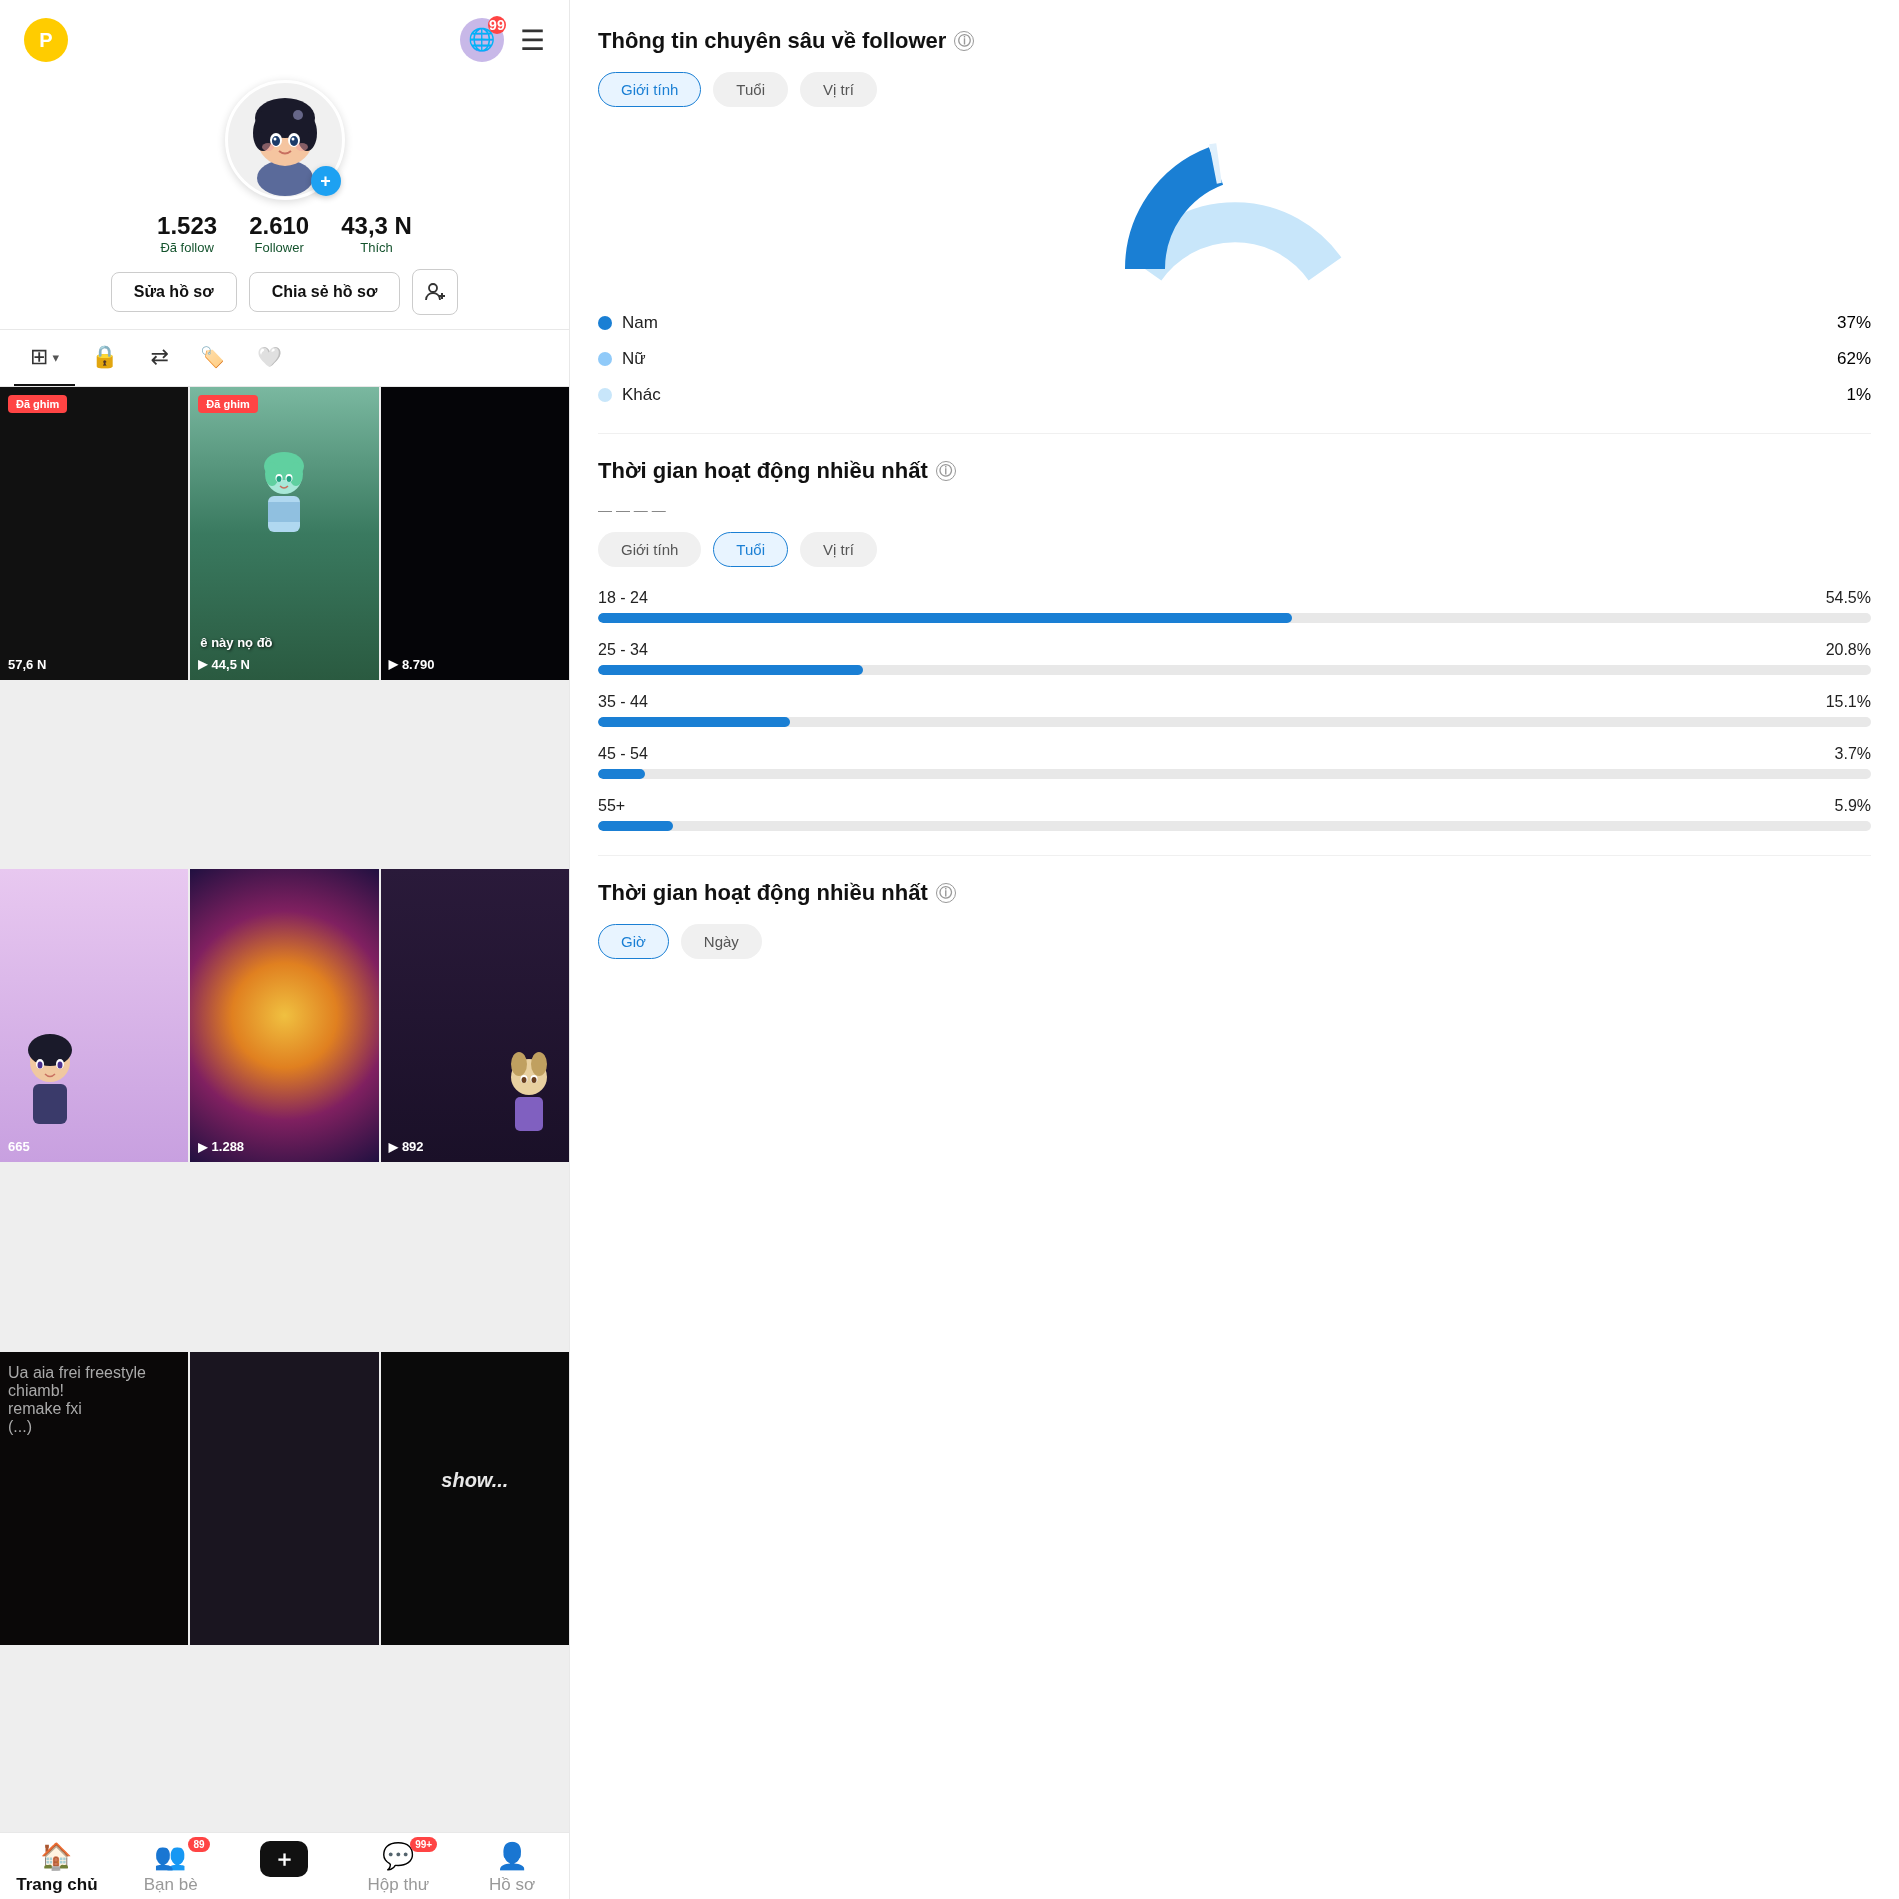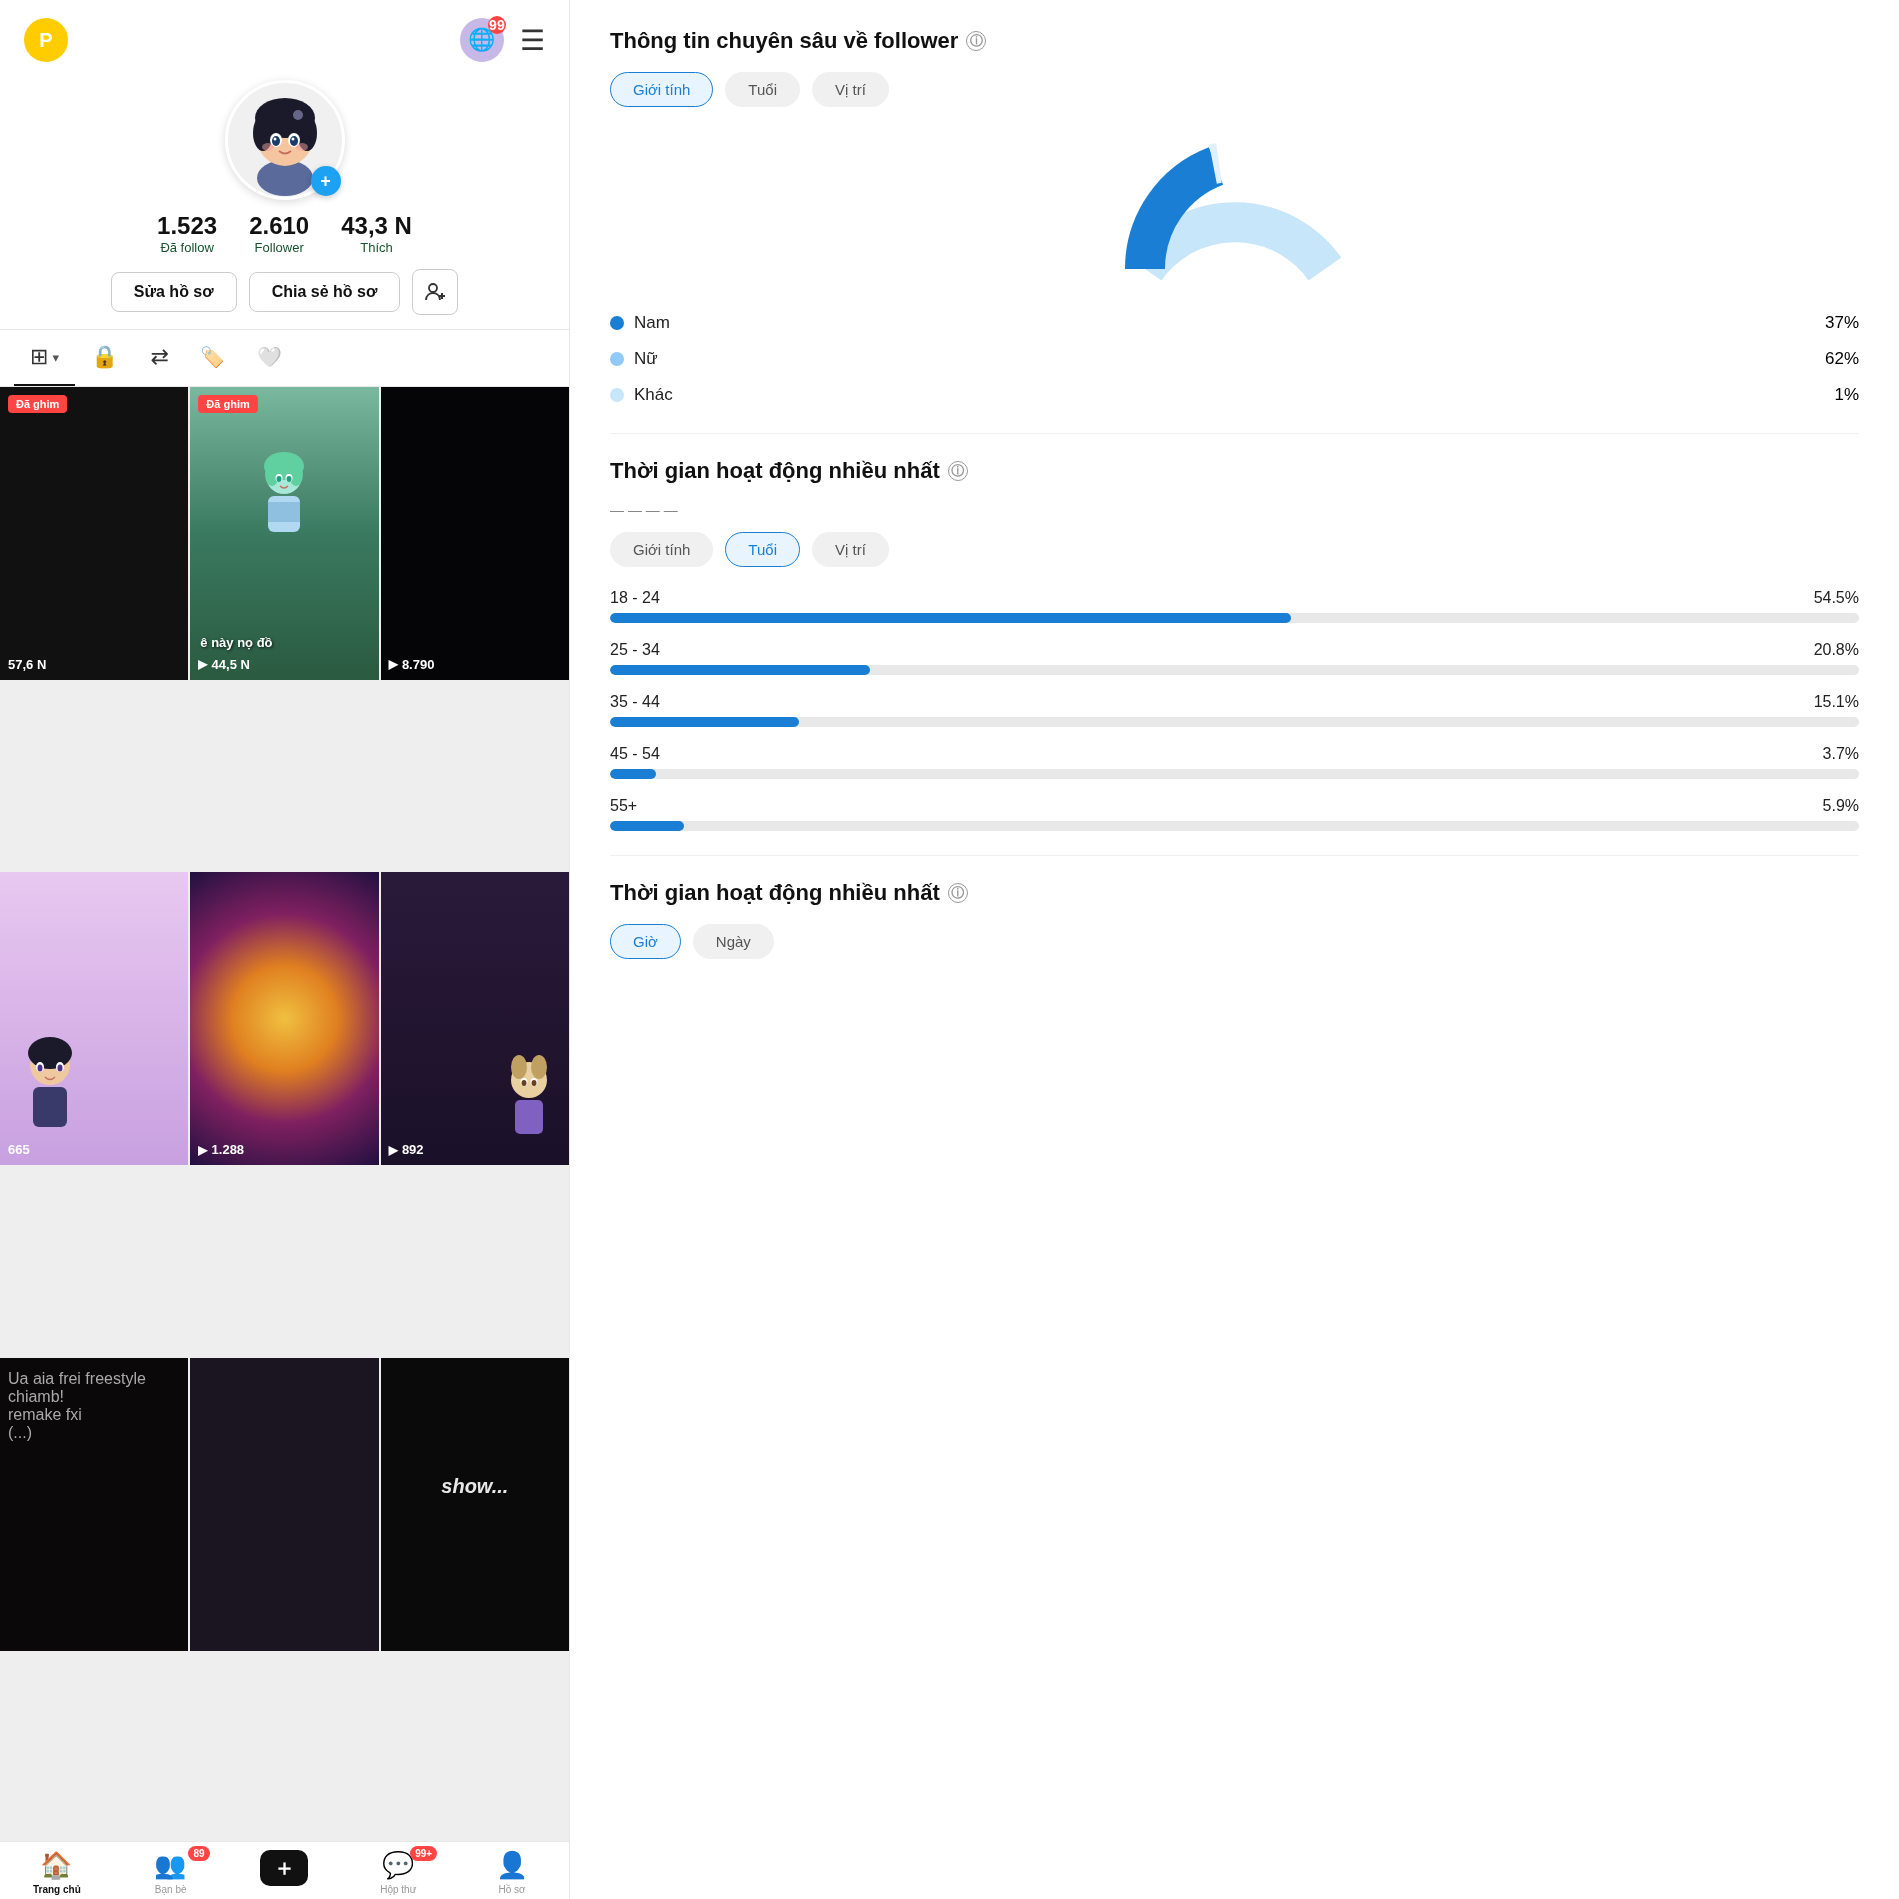--- a/index.html
+++ b/index.html
@@ -262,21 +262,21 @@
       position: relative;
     }
     .nav-icon {
       font-size: 26px;
       color: #999;
     }
     .nav-icon.active-nav {
       color: #111;
     }
     .nav-label {
-      font-size: 10px;
+      font-size: 17px;
       color: #999;
     }
     .nav-label.active-nav {
       color: #111;
       font-weight: 600;
     }
     .nav-badge {
       position: absolute;
       top: -4px;
       right: 18px;
@@ -301,21 +301,21 @@
       font-size: 22px;
       font-weight: bold;
     }
 
     
     .right-panel {
       flex: 1;
       height: 100%;
       overflow-y: auto;
       background: #fff;
-      padding: 28px 40px;
+      padding: 28px 28px;
     }
 
     
     .section-title {
       font-size: 22px;
       font-weight: 700;
       color: #111;
       margin-bottom: 18px;
       display: flex;
       align-items: center;

